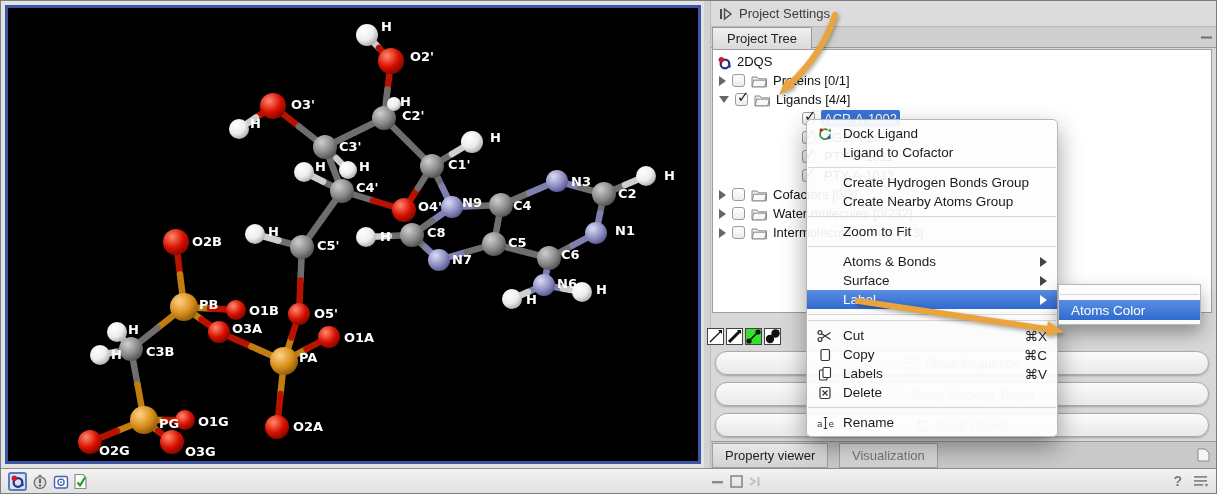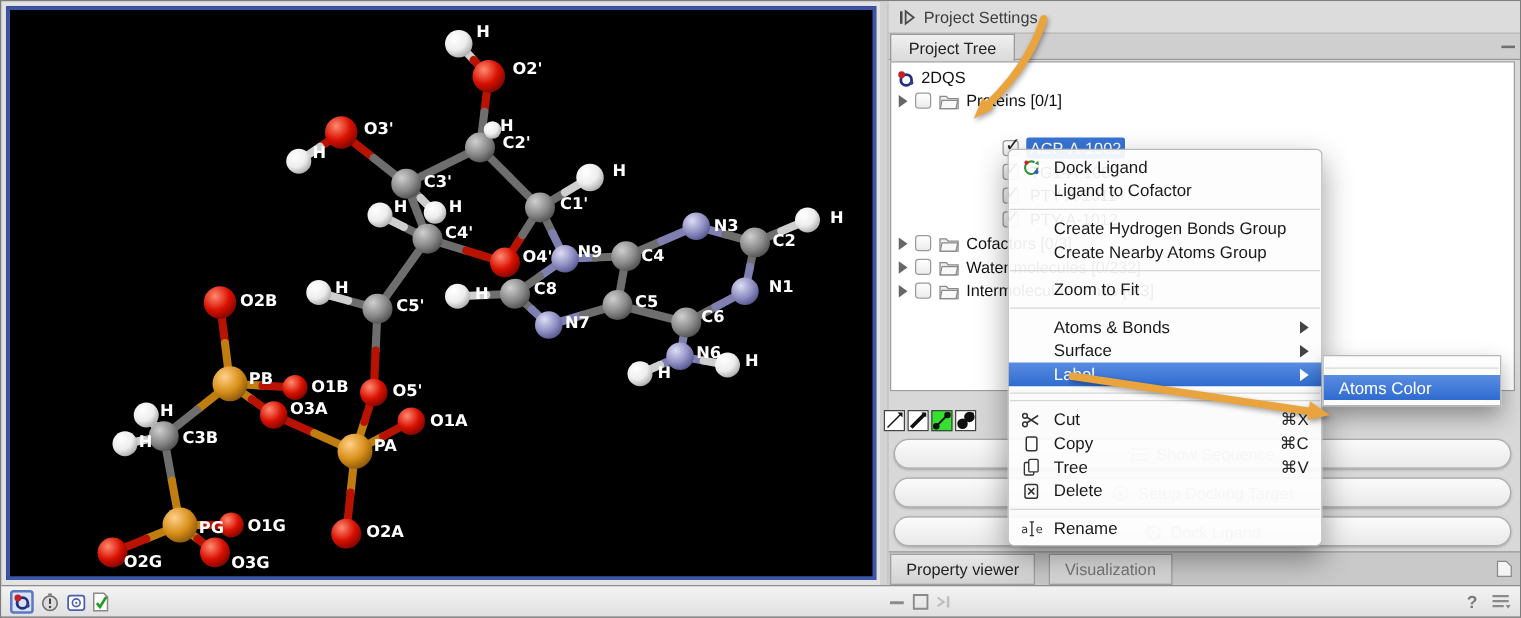--- a/index.html
+++ b/index.html
@@ -338,20 +338,29 @@
         </div>
         <div class="trow" style="top: 21px; left: 6px;">
           <span class="tri right"></span>
           <span class="cbx"></span>
           <span class="ficon"><svg width="17" height="14" viewBox="0 0 17 14">
               <path d="M1 3 h5 l1.5 1.8 h8 v8 H1z" fill="#ececec" stroke="#8a8a8a"></path>
               <path d="M2.6 6.2 h12.6 l-1.4 6.6 H1.3z" fill="#f8f8f8" stroke="#8a8a8a"></path>
             </svg></span>
           <span class="tlabel">Proteins [0/1]</span>
         </div>
+        <div class="trow" style="top: 40px; left: 6px;">
+          <span class="tri down"></span>
+          <span class="cbx checked"></span>
+          <span class="ficon"><svg width="17" height="14" viewBox="0 0 17 14">
+              <path d="M1 3 h5 l1.5 1.8 h8 v8 H1z" fill="#ececec" stroke="#8a8a8a"></path>
+              <path d="M2.6 6.2 h12.6 l-1.4 6.6 H1.3z" fill="#f8f8f8" stroke="#8a8a8a"></path>
+            </svg></span>
+          <span class="tlabel">Ligands [4/4]</span>
+        </div>
         <div class="trow selected" style="top: 59px; left: 48px;">
           <span style="width:41px;flex:0 0 auto;"></span>
           <span class="cbx checked"></span>
           <span class="tlabel">ACP-A-1002</span>
         </div>
         <div class="trow" style="top: 78px; left: 48px;">
           <span style="width:41px;flex:0 0 auto;"></span>
           <span class="cbx checked"></span>
           <span class="tlabel">TG1-A-1003</span>
         </div>
@@ -590,21 +599,21 @@
         <span class="mlabel">Copy</span>
         <span class="sc">⌘C</span>
       </div>
       <div class="mitem">
         <span class="gutter">
           <svg width="16" height="16" viewBox="0 0 16 16">
             <rect x="2.5" y="4" width="7.5" height="10" rx="1" fill="#fff" stroke="#333" stroke-width="1.1"></rect>
             <rect x="6" y="1.5" width="7.5" height="10" rx="1" fill="#fff" stroke="#333" stroke-width="1.1"></rect>
           </svg>
         </span>
-        <span class="mlabel">Tree</span>
+        <span class="mlabel">Labels</span>
         <span class="sc">⌘V</span>
       </div>
       <div class="mitem">
         <span class="gutter">
           <svg width="16" height="16" viewBox="0 0 16 16">
             <rect x="3" y="2.5" width="10" height="11" rx="1.5" fill="#fff" stroke="#333" stroke-width="1.2"></rect>
             <path d="M5.5 5.5 L10.5 10.5 M10.5 5.5 L5.5 10.5" stroke="#333" stroke-width="1.2"></path>
           </svg>
         </span>
         <span class="mlabel">Delete</span>

